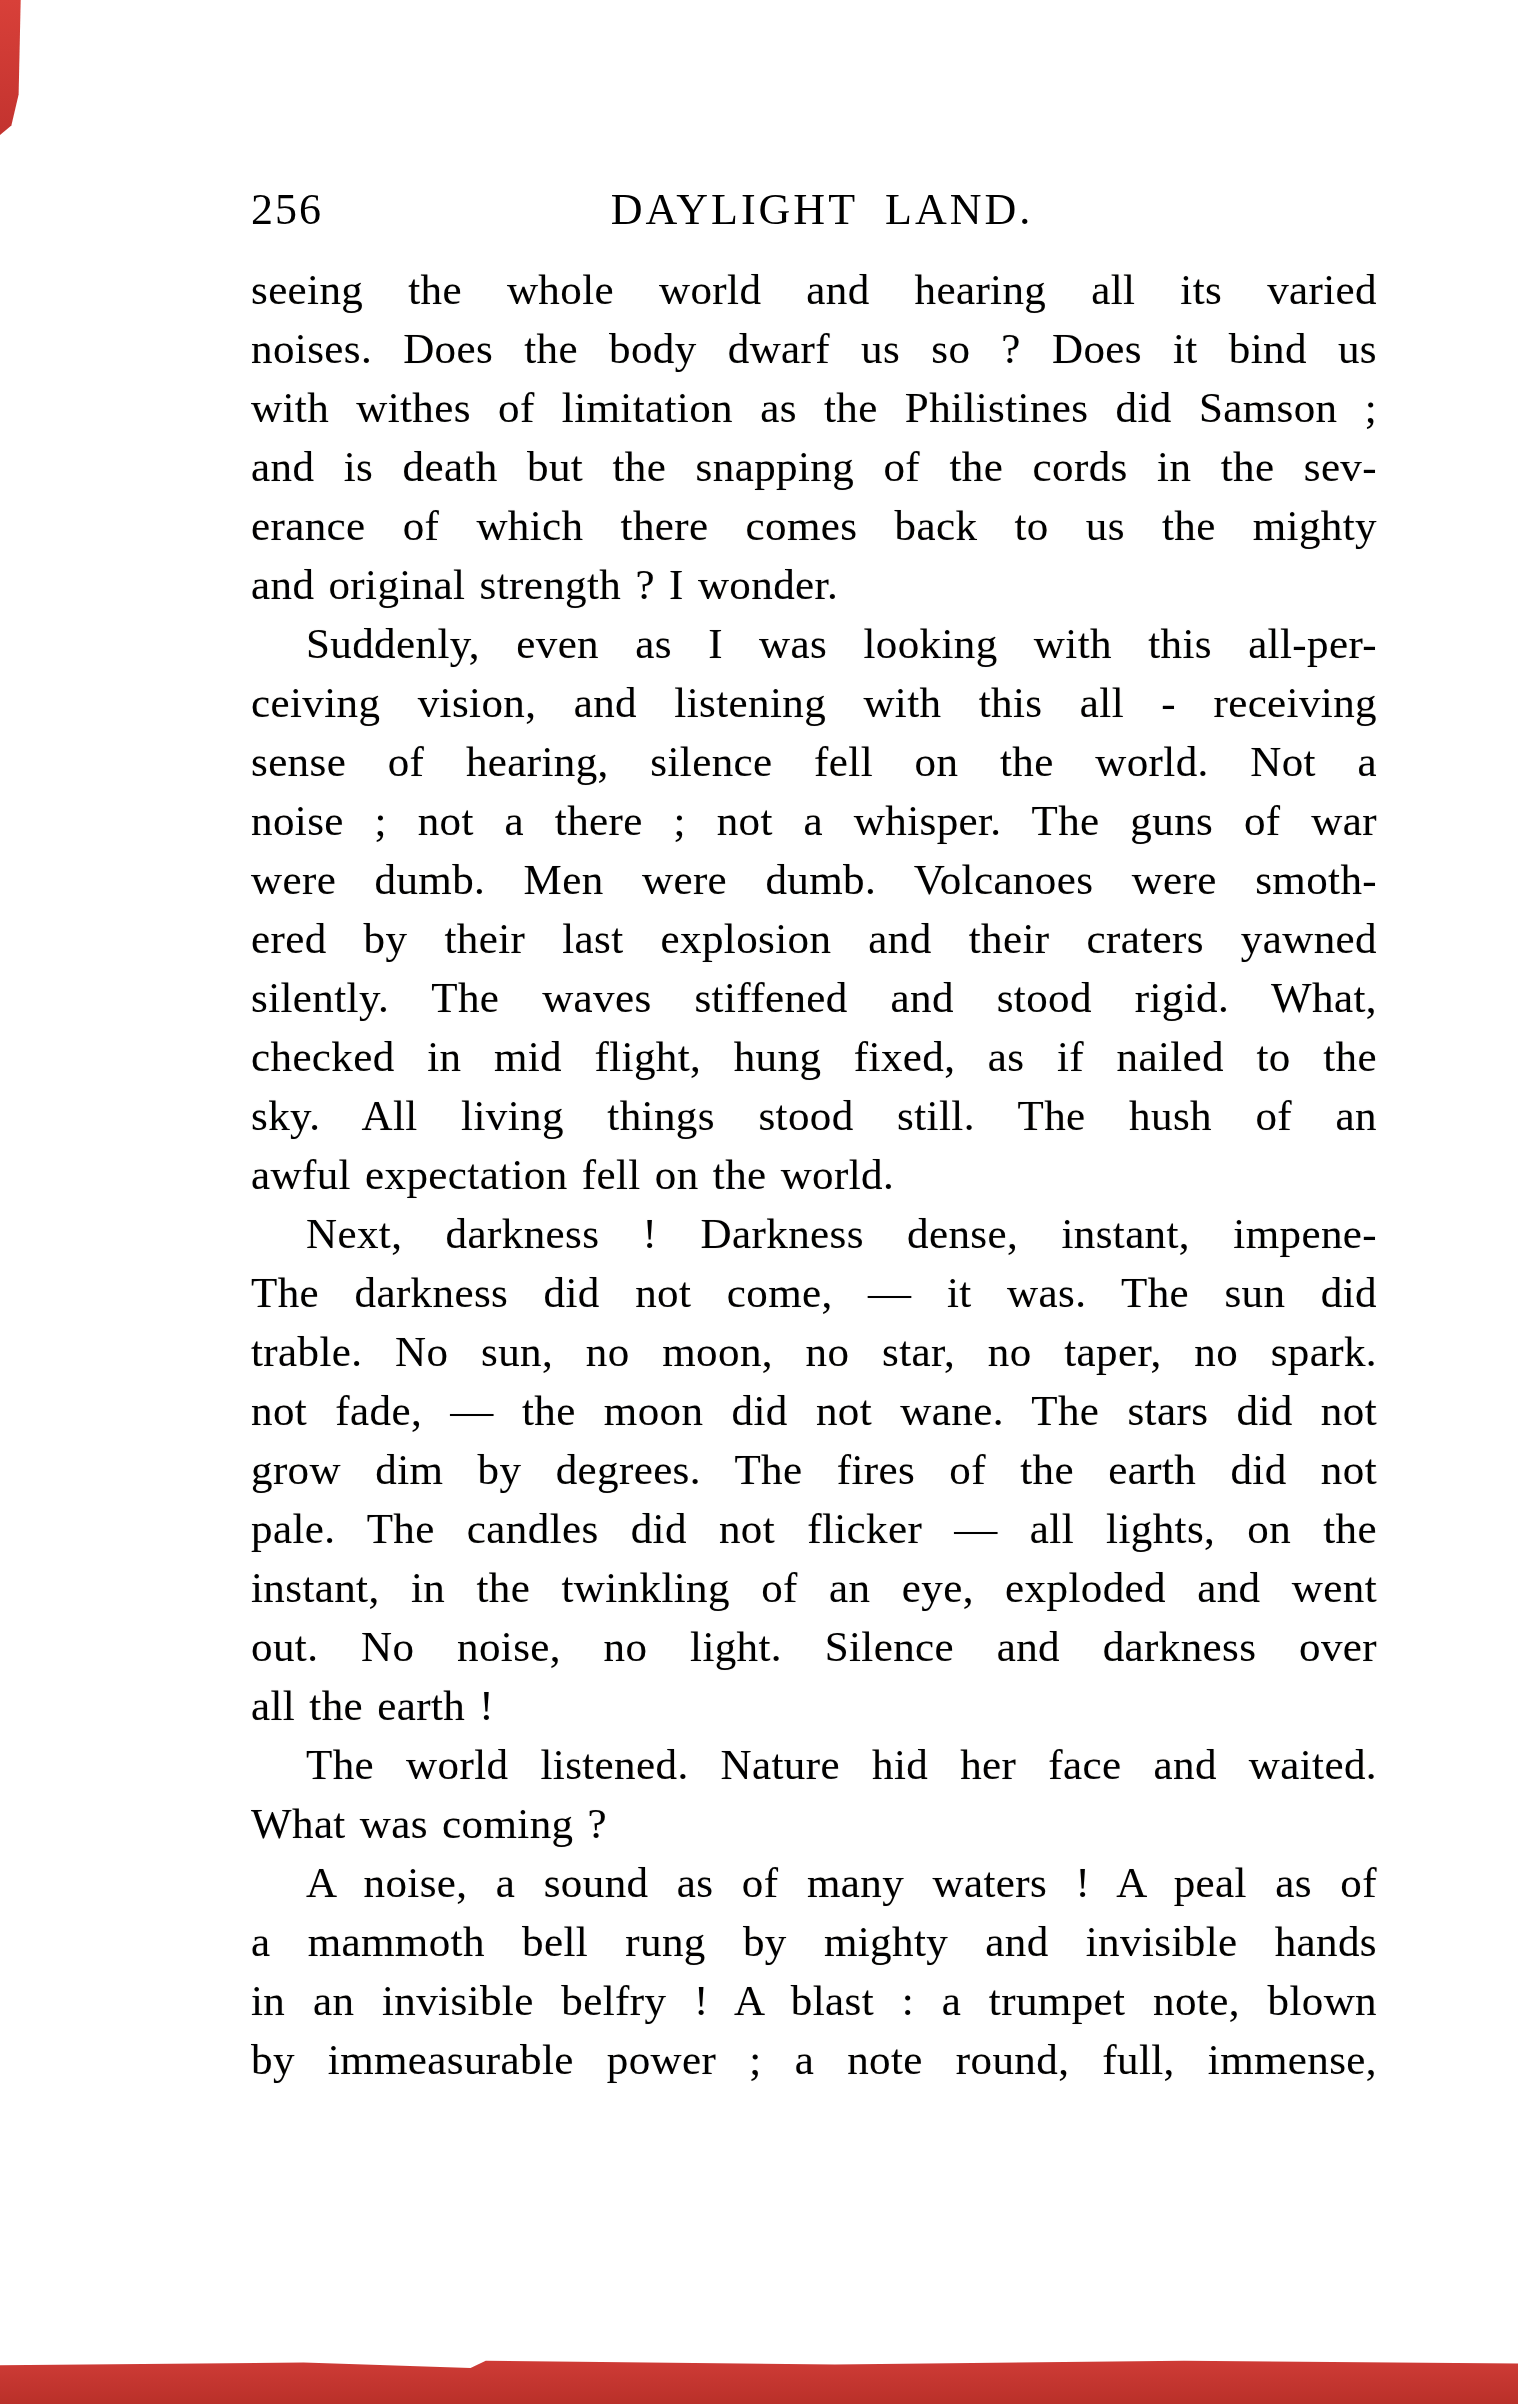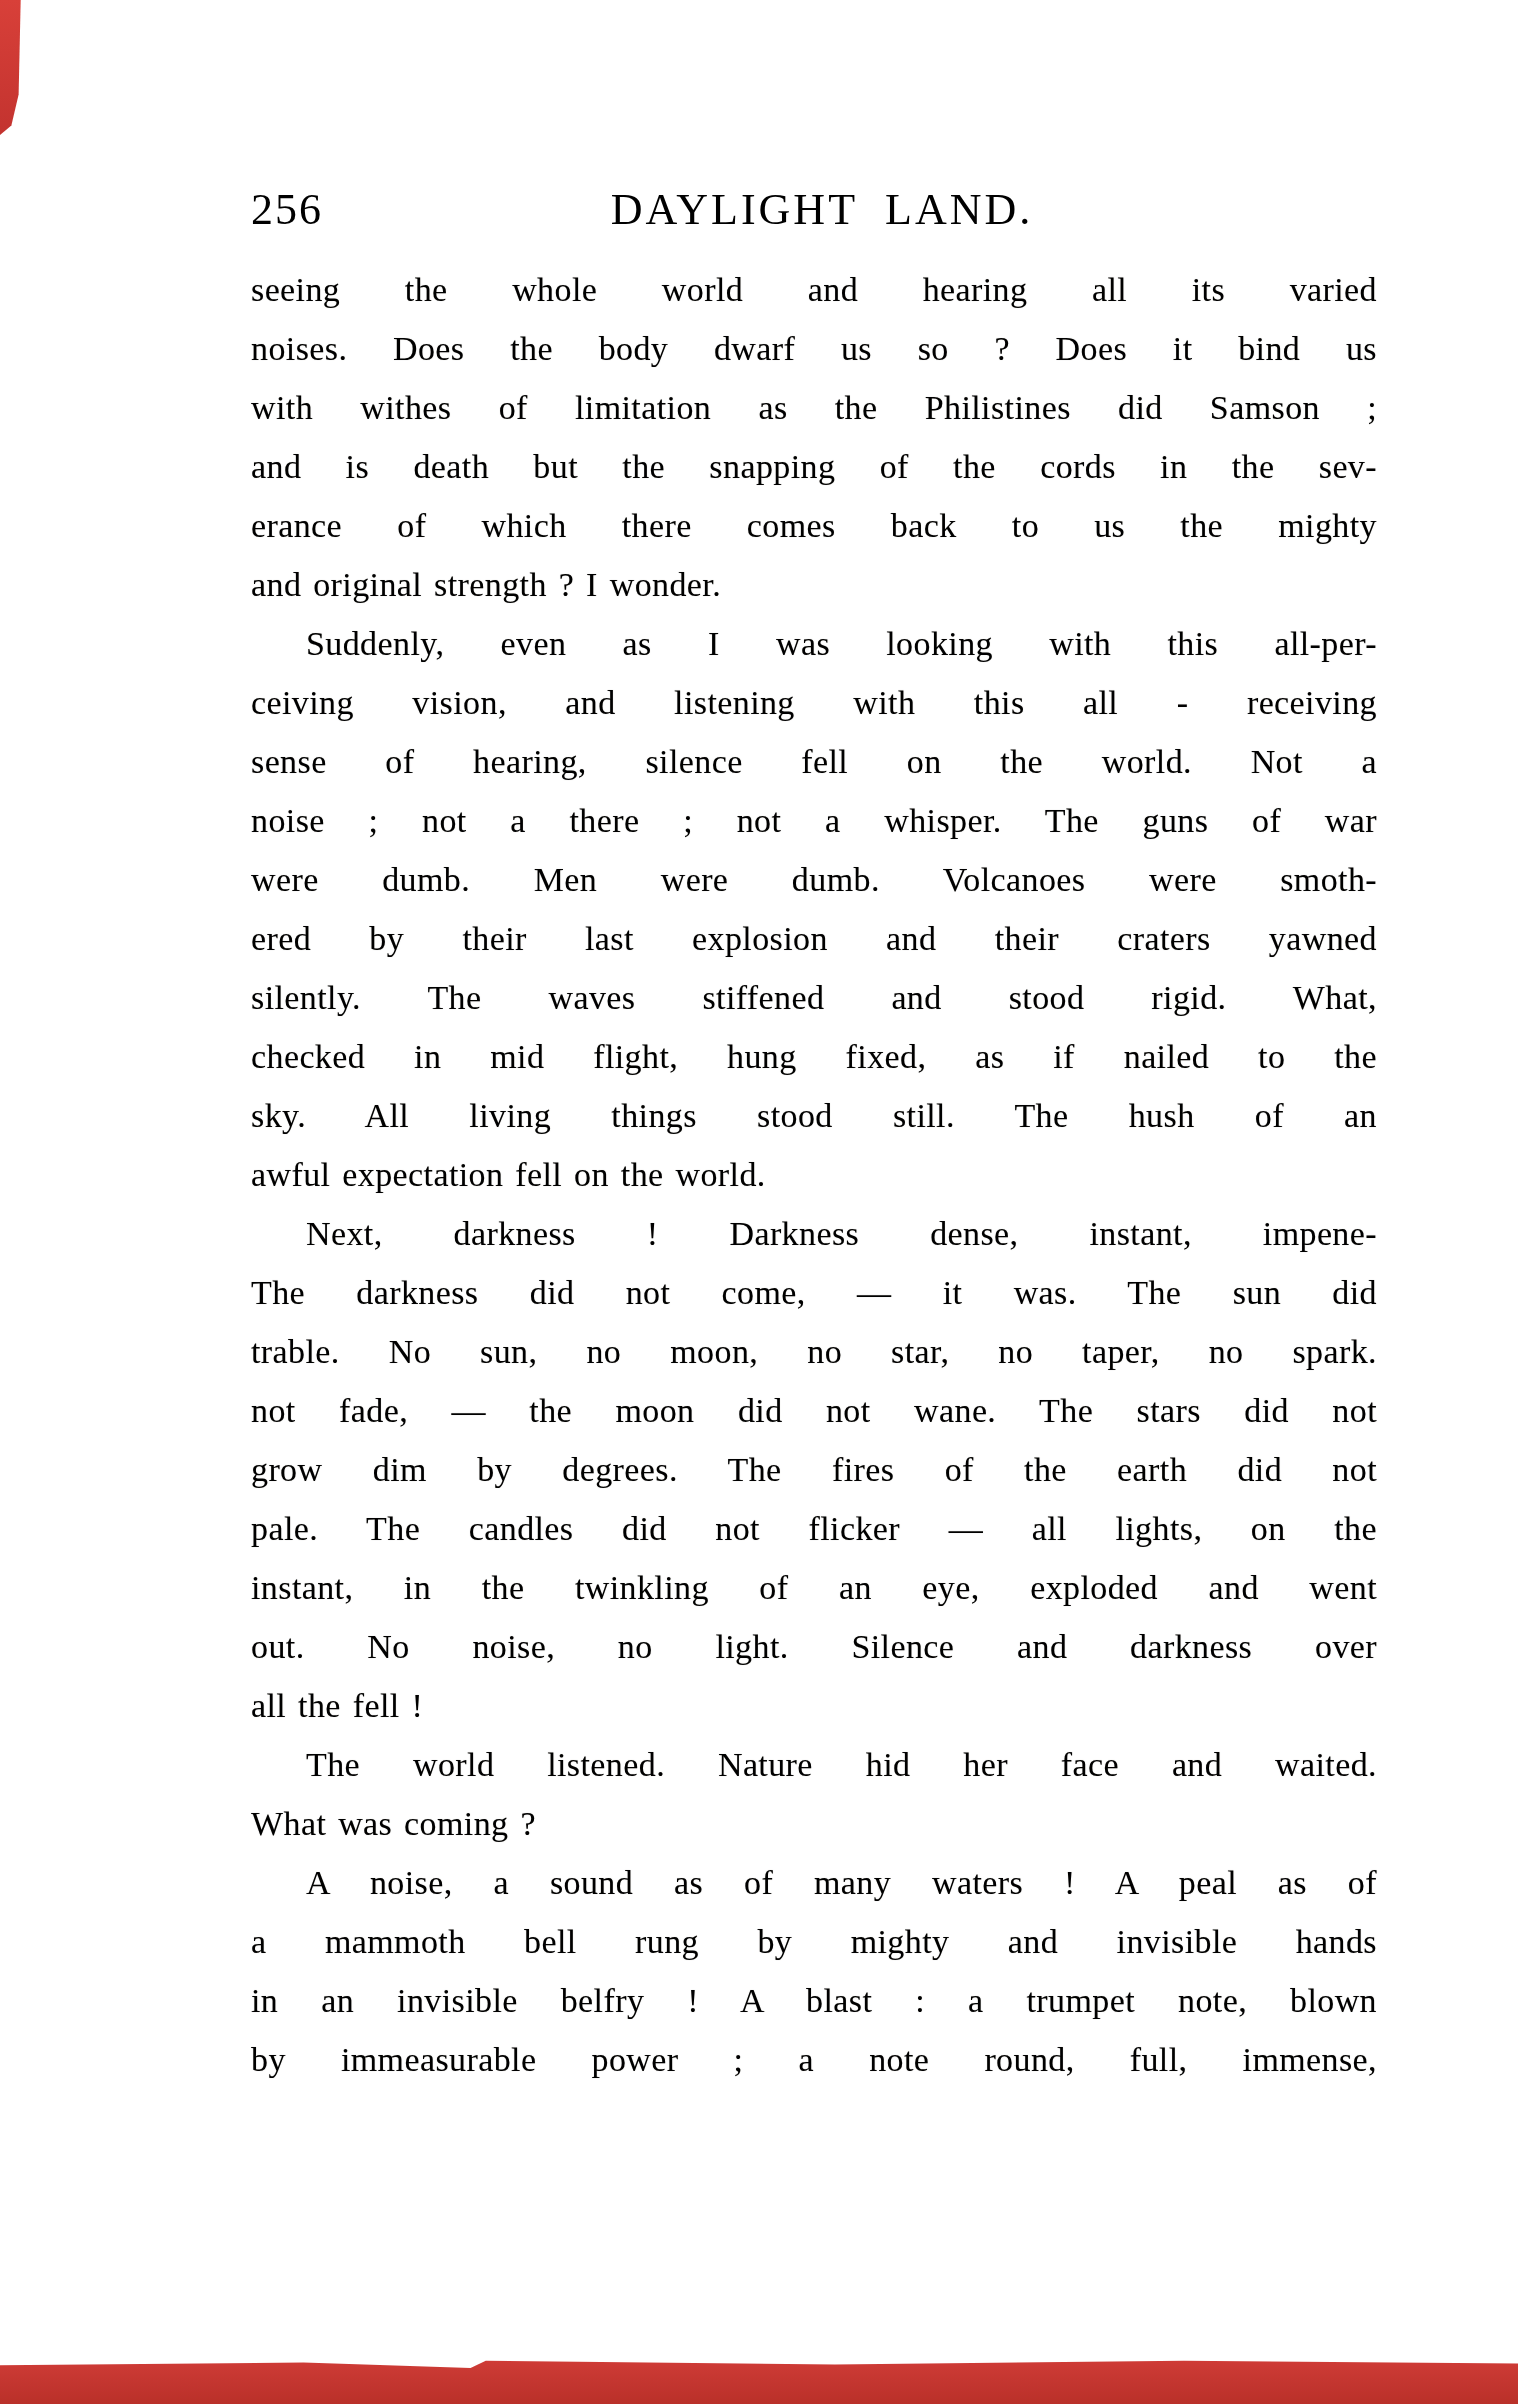--- a/index.html
+++ b/index.html
@@ -32,21 +32,21 @@
   }
   .pagenum{
     position:absolute;left:0;top:0;letter-spacing:2px;
   }
   .runtitle{
     position:absolute;left:8px;top:0;width:100%;text-align:center;
     letter-spacing:3px;word-spacing:13.8px;
   }
   .textblock{
     position:absolute;left:251px;top:260px;width:1126px;
-    font-size:34px;
+    font-size:43px;
   }
   .line{
     height:59px;line-height:59px;
     text-align:justify;text-align-last:justify;
     word-spacing:3px;letter-spacing:0.4px;
     white-space:normal;overflow:visible;
     text-shadow:0 0 1px rgba(110,104,85,.35);
   }
   .line.end{text-align-last:left;}
   .line.indent{text-indent:55px;}
@@ -81,21 +81,21 @@
       <div class="line">sky.  All living things stood still.  The hush of an</div>
       <div class="line end">awful expectation fell on the world.</div>
       <div class="line indent">Next, darkness !  Darkness dense, instant, impene-</div>
       <div class="line">The darkness did not come, — it was.  The sun did</div>
       <div class="line">trable.  No sun, no moon, no star, no taper, no spark.</div>
       <div class="line">not fade, — the moon did not wane.  The stars did not</div>
       <div class="line">grow dim by degrees.  The fires of the earth did not</div>
       <div class="line">pale.  The candles did not flicker — all lights, on the</div>
       <div class="line">instant, in the twinkling of an eye, exploded and went</div>
       <div class="line">out.  No noise, no light.  Silence and darkness over</div>
-      <div class="line end">all the fell !</div>
+      <div class="line end">all the earth !</div>
       <div class="line indent">The world listened.  Nature hid her face and waited.</div>
       <div class="line end">What was coming ?</div>
       <div class="line indent">A noise, a sound as of many waters !  A peal as of</div>
       <div class="line">a mammoth bell rung by mighty and invisible hands</div>
       <div class="line">in an invisible belfry !  A blast : a trumpet note, blown</div>
       <div class="line">by immeasurable power ; a note round, full, immense,</div>
     </div>
 </div>
 
 

